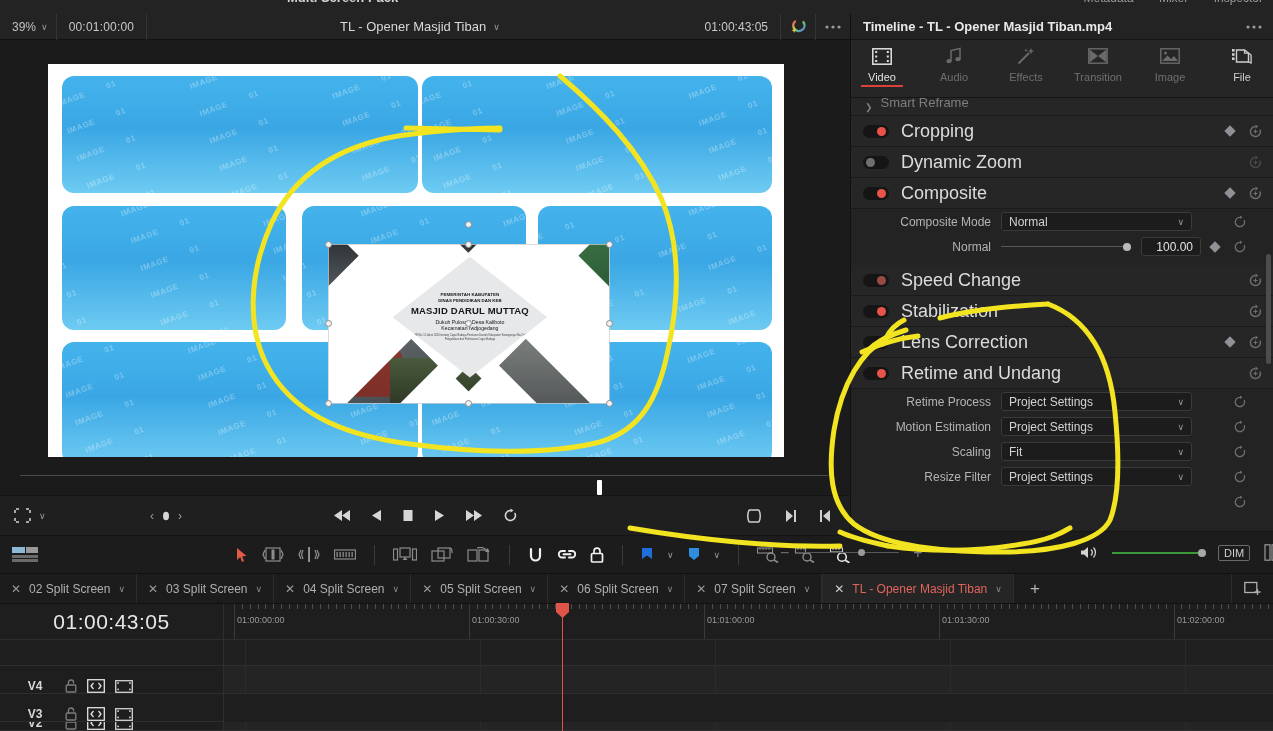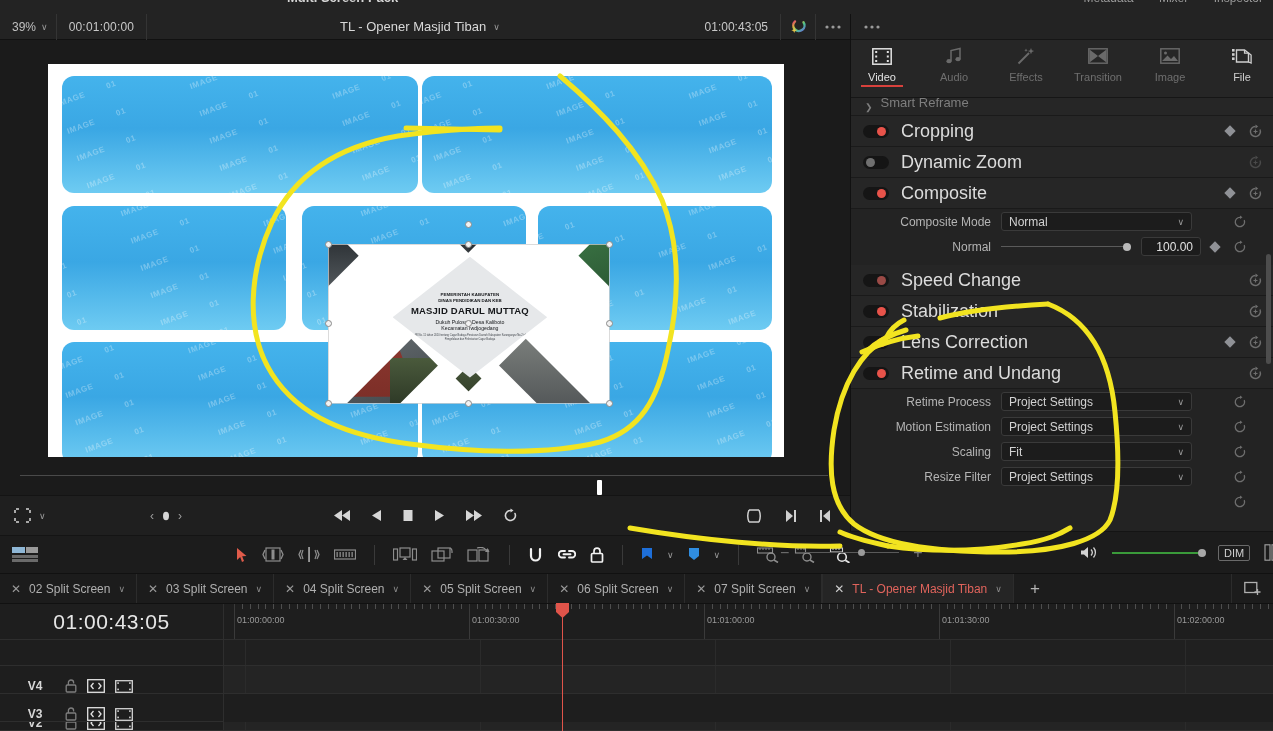--- a/index.html
+++ b/index.html
@@ -656,20 +656,21 @@
             <circle cx="13" cy="10" r="4.3" fill="none" stroke="#e6e6e6" stroke-width="1.6"></circle>
             <path d="M16.3 13.3 L20.5 15.8" stroke="#e6e6e6" stroke-width="1.8"></path>
           </svg>
         </span>
       </div>
     </div>
   </div>
 
   <div class="inspector">
     <div class="insp-header">
+      <div class="insp-title">Timeline - TL - Opener Masjid Tiban.mp4</div>
       <div>
         <svg width="18" height="6" viewBox="0 0 18 6">
           <circle cx="3" cy="3" r="1.6" fill="#9a9a9a"></circle>
             <circle cx="9" cy="3" r="1.6" fill="#9a9a9a"></circle>
             <circle cx="15" cy="3" r="1.6" fill="#9a9a9a"></circle>
         </svg>
       </div>
     </div>
 
     <div class="insp-tabs">

